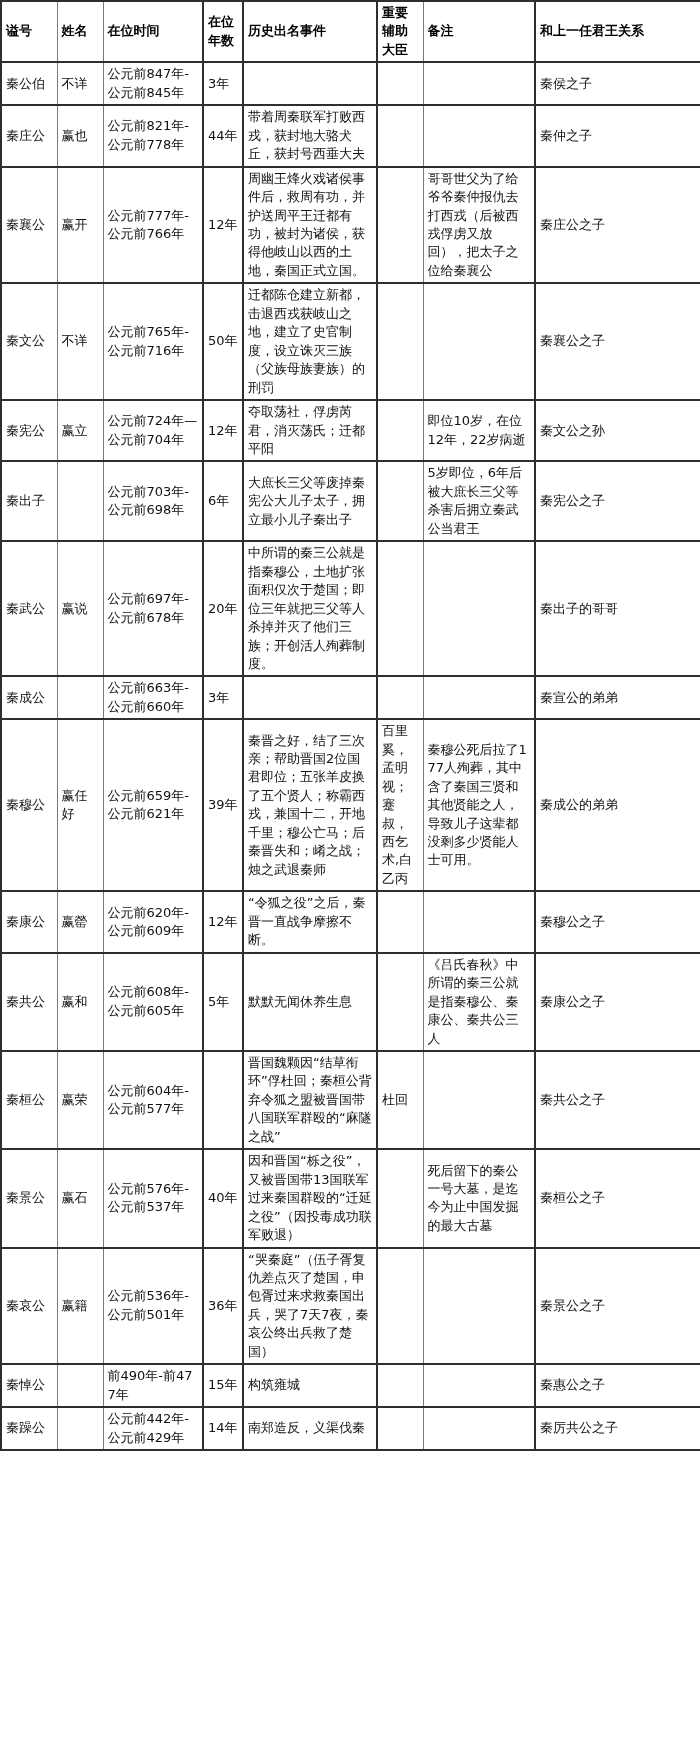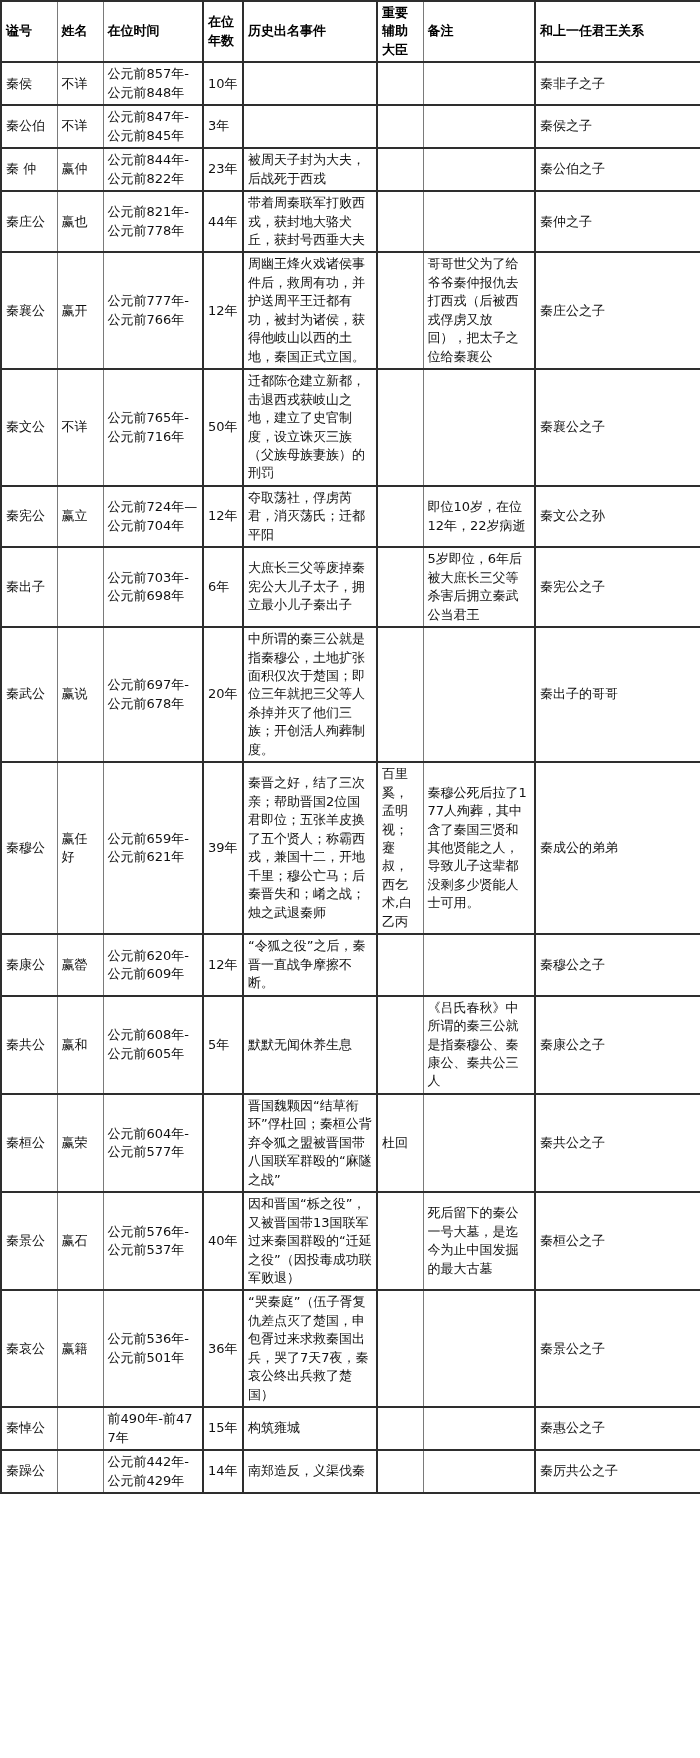--- a/index.html
+++ b/index.html
@@ -85,48 +85,28 @@
         <th>在位时间</th>
         <th>在位年数</th>
         <th>历史出名事件</th>
         <th>重要辅助大臣</th>
         <th>备注</th>
         <th>和上一任君王关系</th>
       </tr>
     </thead>
     <tbody>
         <tr>
-          <td>秦侯</td>
-          <td>不详</td>
-          <td>公元前857年-公元前848年</td>
-          <td>10年</td>
-          <td></td>
-          <td></td>
-          <td></td>
-          <td>秦非子之子</td>
-        </tr>
-        <tr>
           <td>秦公伯</td>
           <td>不详</td>
           <td>公元前847年-公元前845年</td>
           <td>3年</td>
           <td></td>
           <td></td>
           <td></td>
           <td>秦侯之子</td>
-        </tr>
-        <tr>
-          <td>秦 仲</td>
-          <td>赢仲</td>
-          <td>公元前844年-公元前822年</td>
-          <td>23年</td>
-          <td>被周天子封为大夫，后战死于西戎</td>
-          <td></td>
-          <td></td>
-          <td>秦公伯之子</td>
         </tr>
         <tr>
           <td>秦庄公</td>
           <td>赢也</td>
           <td>公元前821年-公元前778年</td>
           <td>44年</td>
           <td>带着周秦联军打败西戎，获封地大骆犬丘，获封号西垂大夫</td>
           <td></td>
           <td></td>
           <td>秦仲之子</td>
@@ -173,20 +153,30 @@
         </tr>
         <tr>
           <td>秦武公</td>
           <td>赢说</td>
           <td>公元前697年-公元前678年</td>
           <td>20年</td>
           <td>中所谓的秦三公就是指秦穆公，土地扩张面积仅次于楚国；即位三年就把三父等人杀掉并灭了他们三族；开创活人殉葬制度。</td>
           <td></td>
           <td></td>
           <td>秦出子的哥哥</td>
+        </tr>
+        <tr>
+          <td>秦成公</td>
+          <td></td>
+          <td>公元前663年-公元前660年</td>
+          <td>3年</td>
+          <td></td>
+          <td></td>
+          <td></td>
+          <td>秦宣公的弟弟</td>
         </tr>
         <tr>
           <td>秦穆公</td>
           <td>赢任好</td>
           <td>公元前659年-公元前621年</td>
           <td>39年</td>
           <td>秦晋之好，结了三次亲；帮助晋国2位国君即位；五张羊皮换了五个贤人；称霸西戎，兼国十二，开地千里；穆公亡马；后秦晋失和；崤之战；烛之武退秦师</td>
           <td>百里奚，孟明视；蹇叔，西乞术,白乙丙</td>
           <td>秦穆公死后拉了177人殉葬，其中含了秦国三贤和其他贤能之人，导致儿子这辈都没剩多少贤能人士可用。</td>
           <td>秦成公的弟弟</td>

